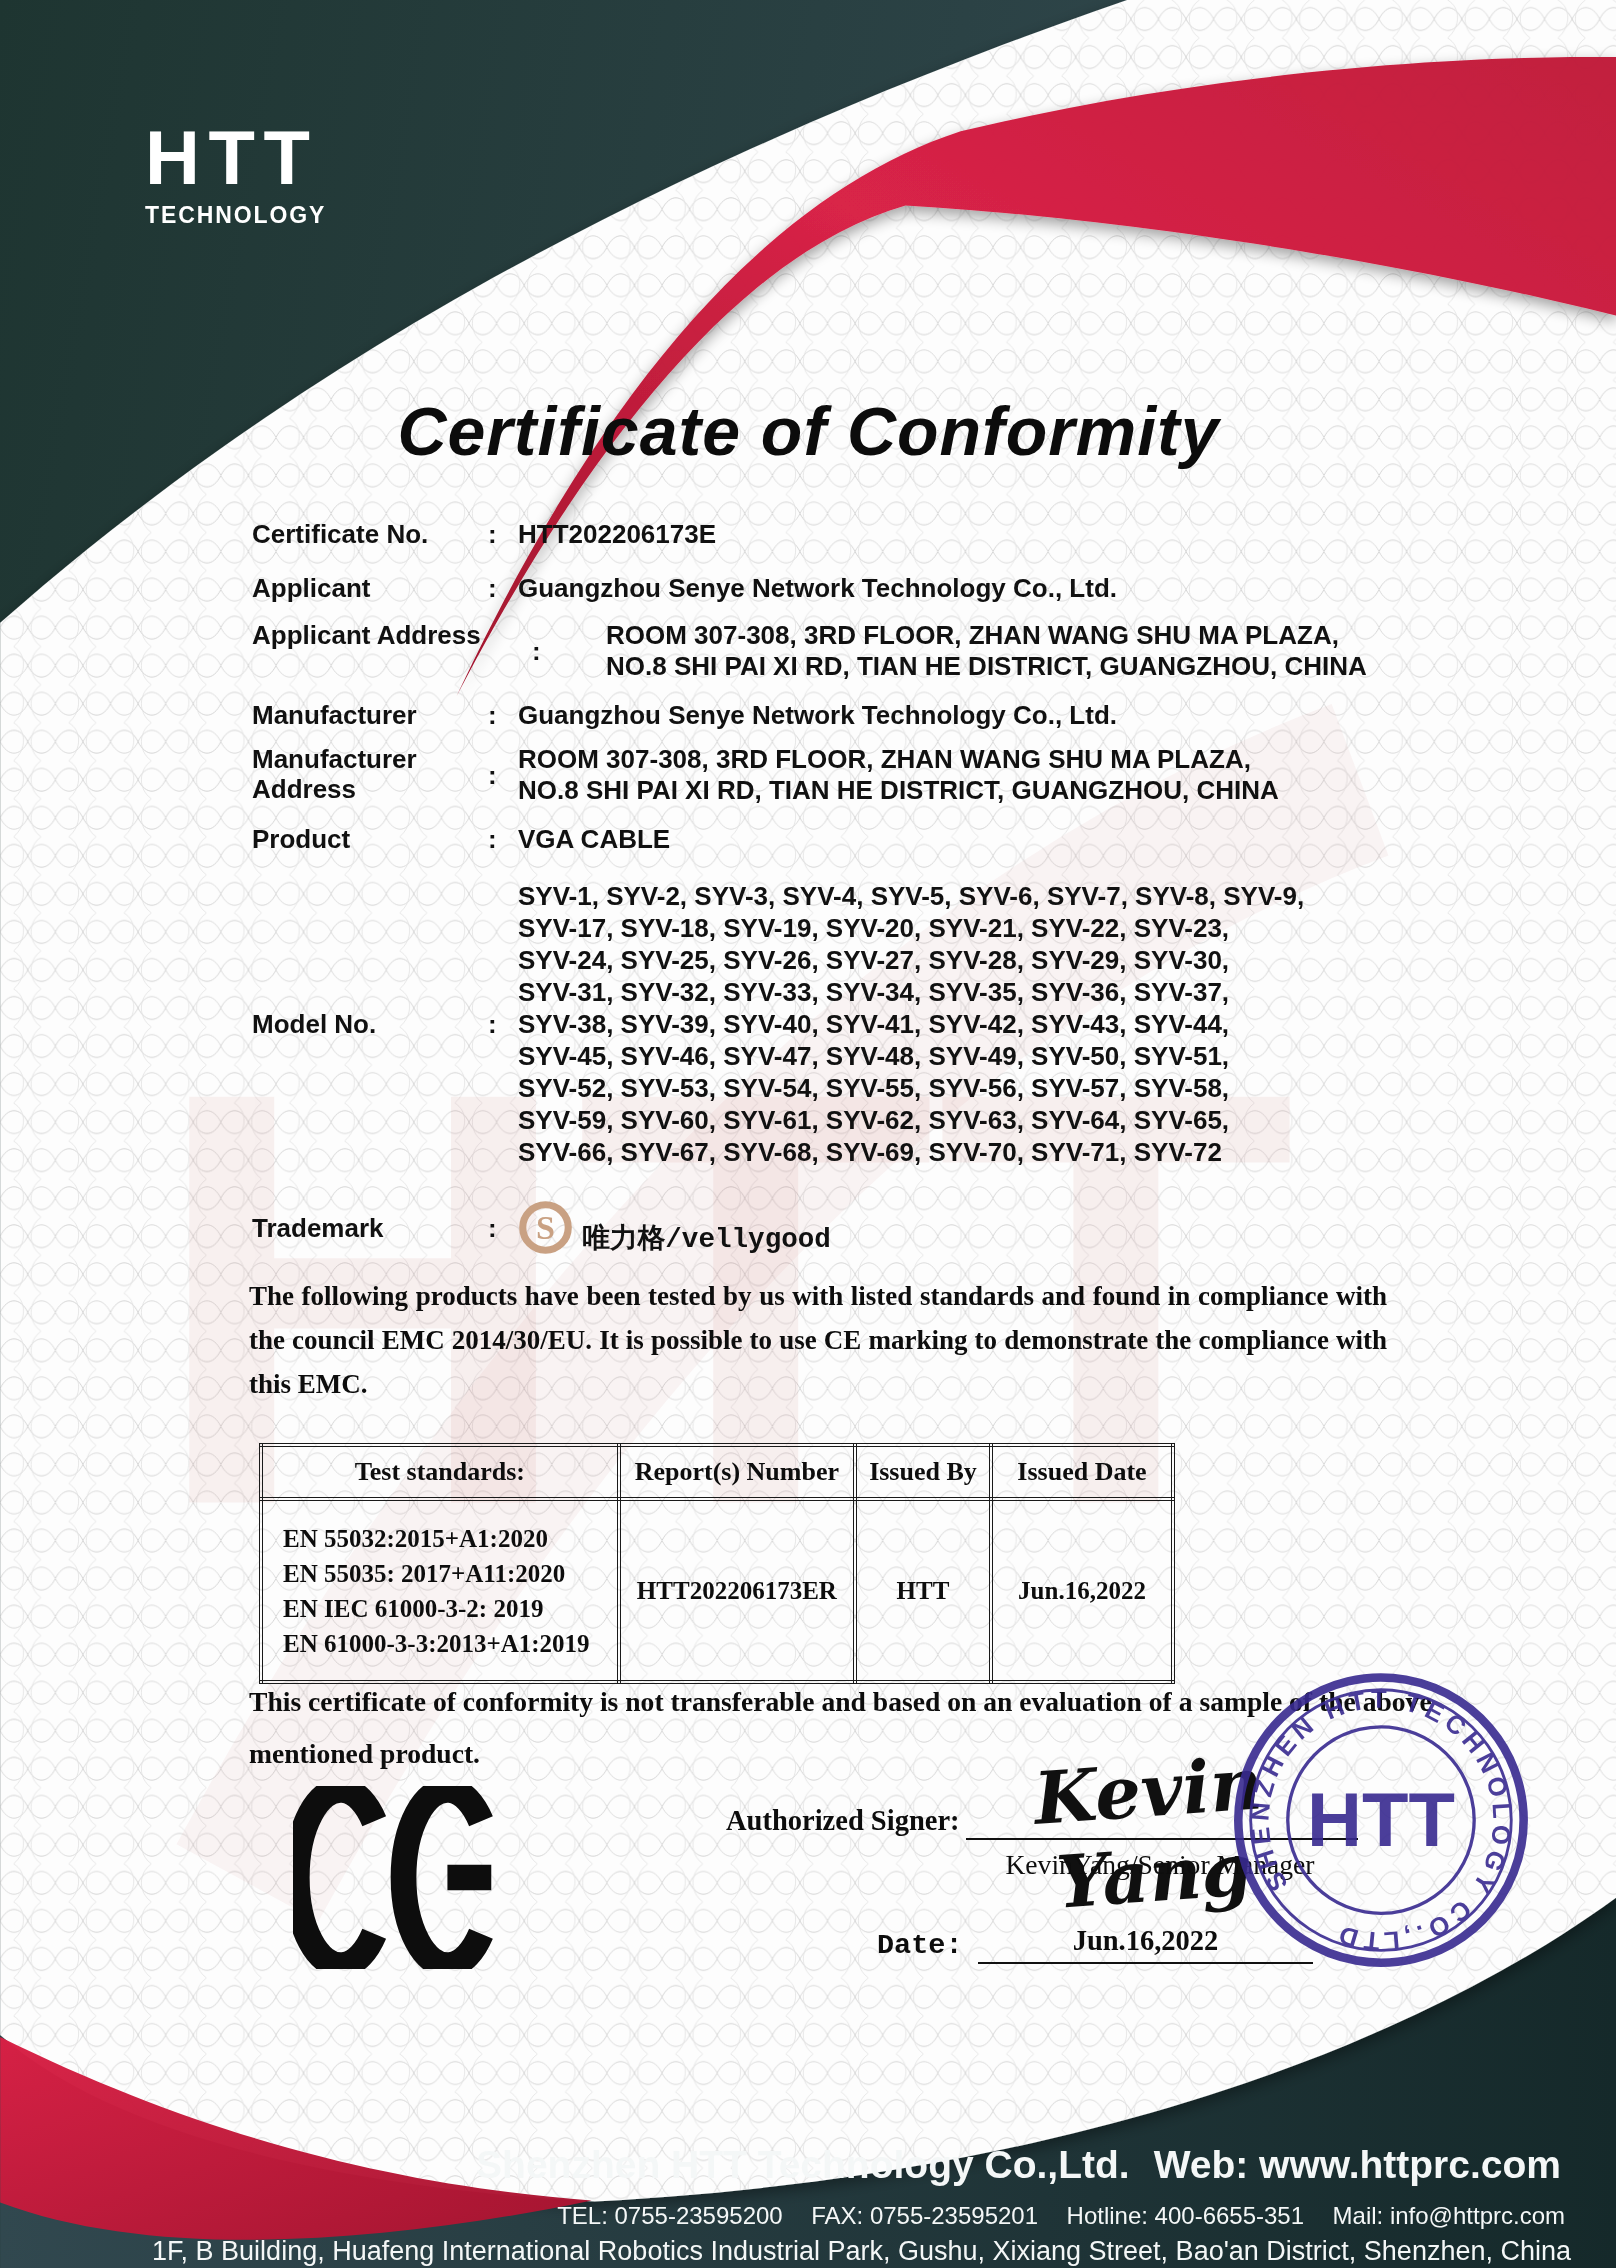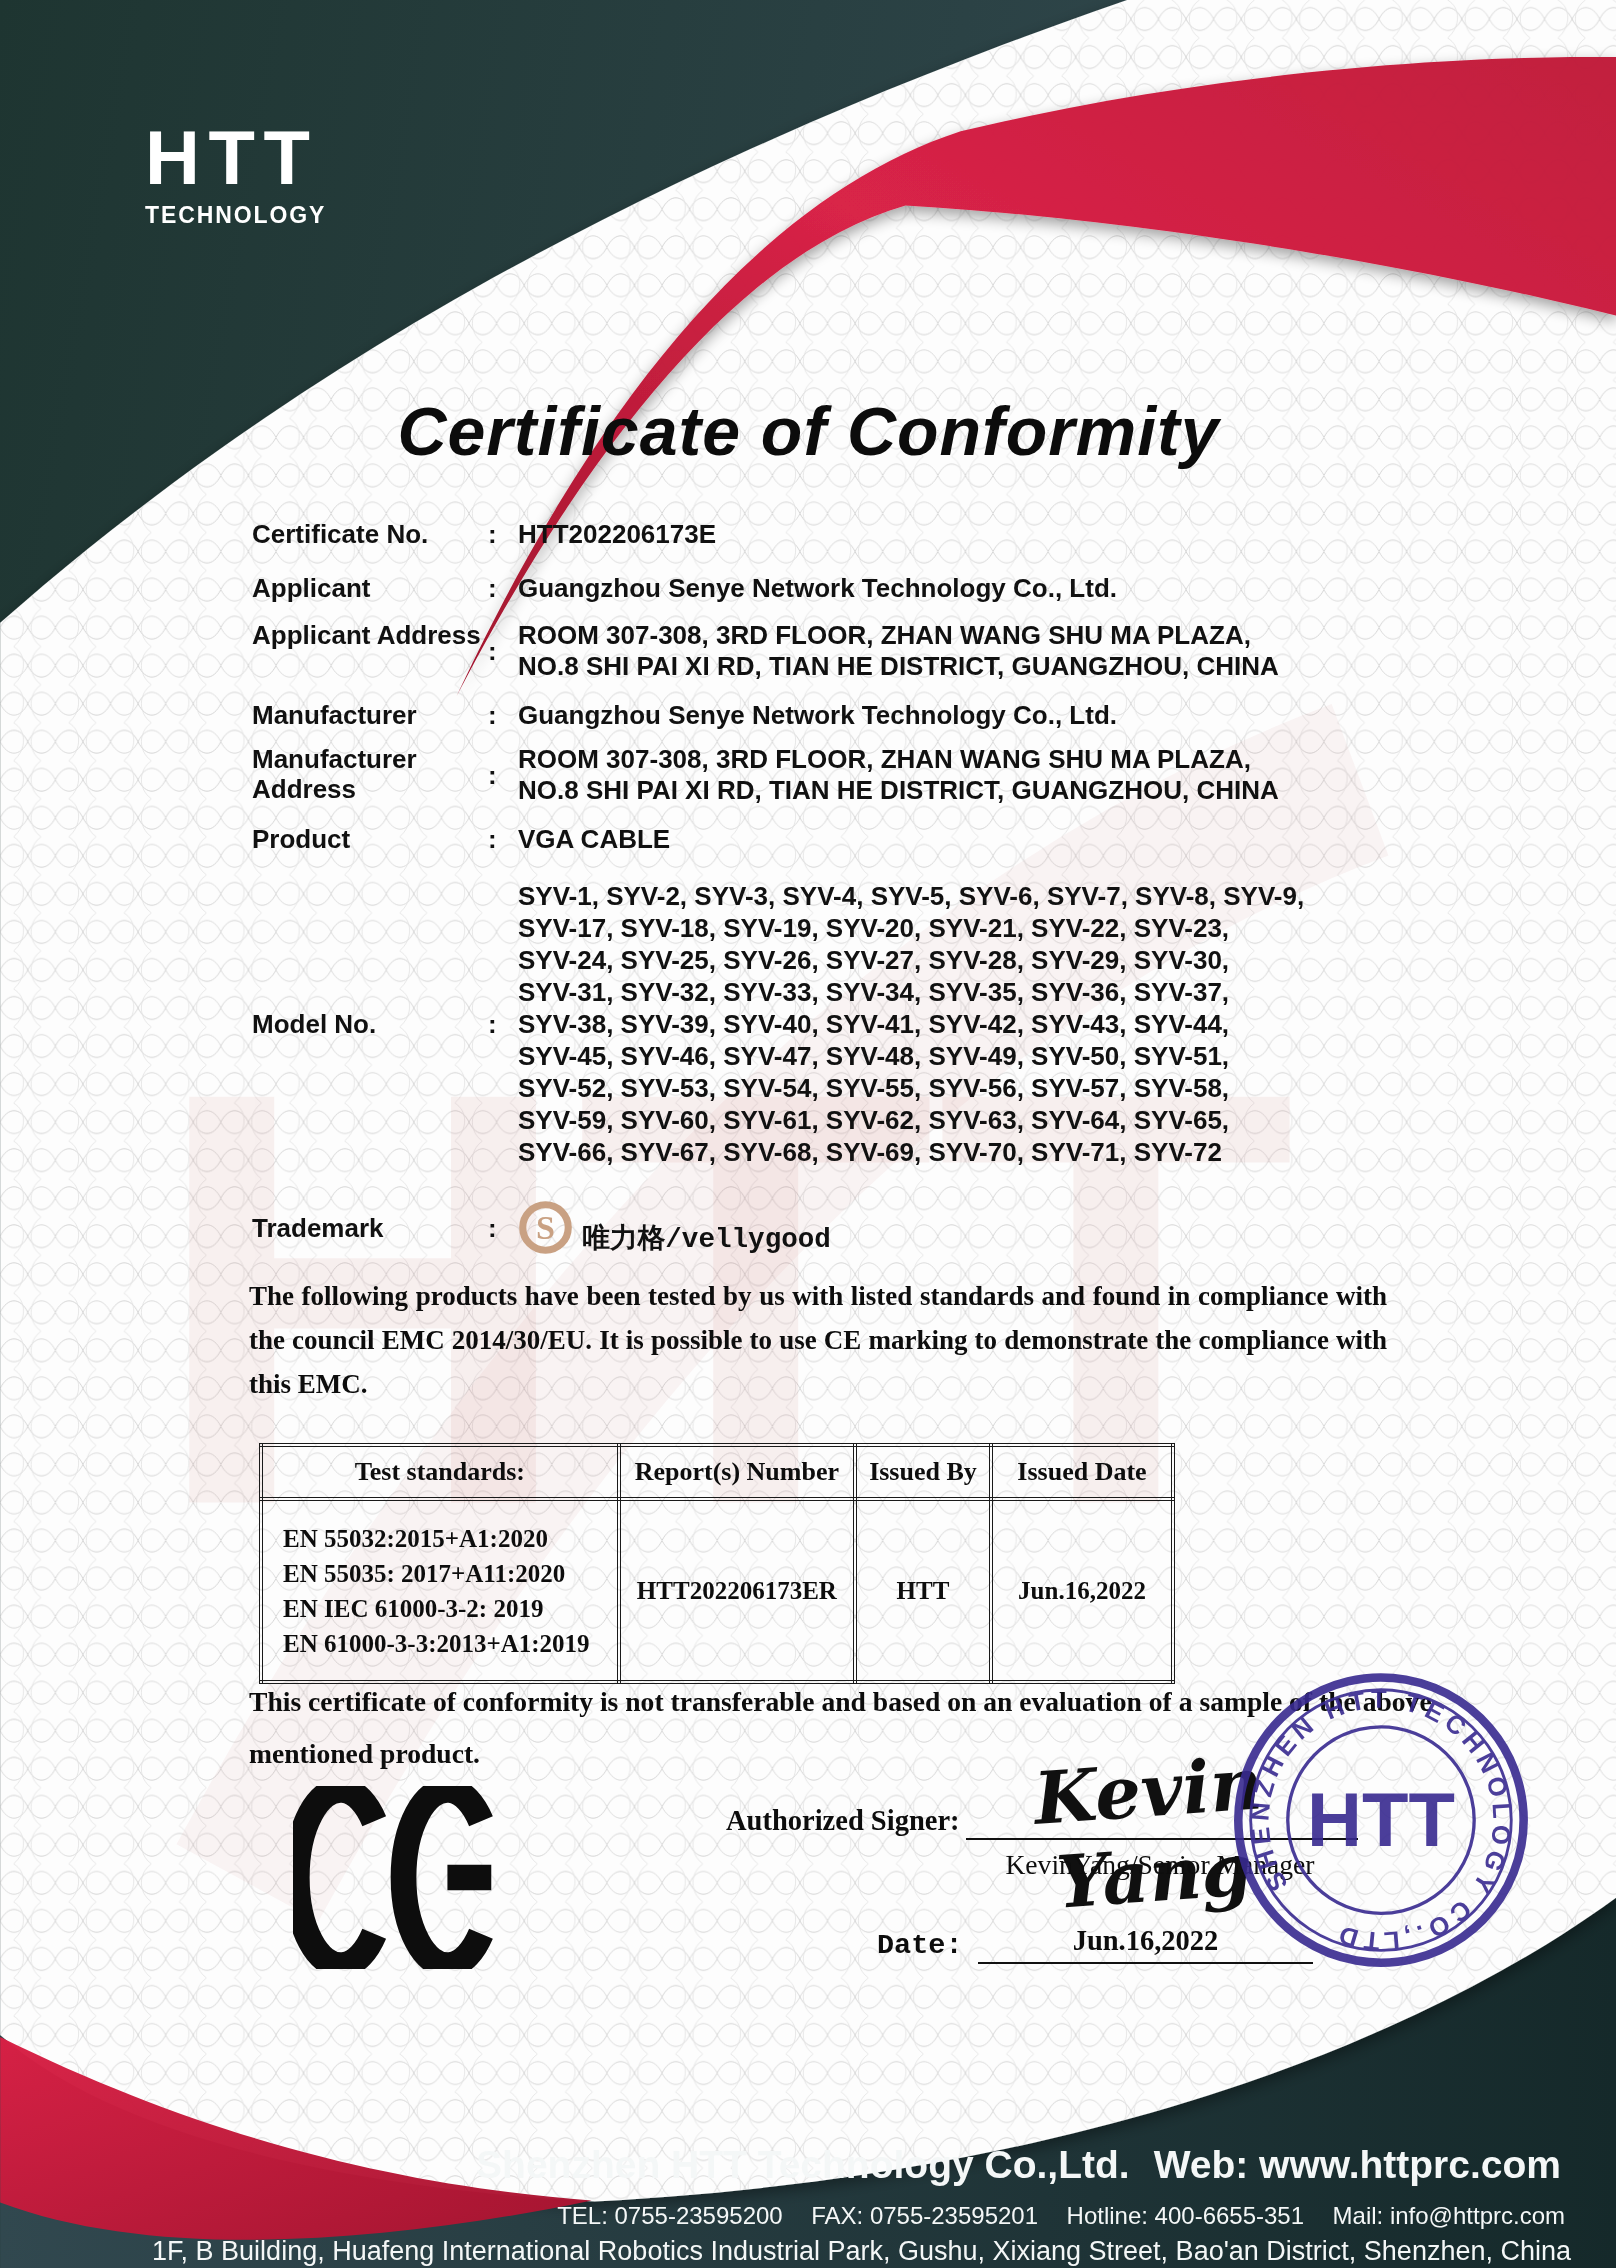--- a/index.html
+++ b/index.html
@@ -114,21 +114,21 @@
     <span class="colon">:</span>
     <span class="val">HTT202206173E</span>
   </div>
 
   <div class="abs row" style="top:573px;">
     <span class="lbl">Applicant</span>
     <span class="colon">:</span>
     <span class="val">Guangzhou Senye Network Technology Co., Ltd.</span>
   </div>
 
-  <div class="abs row addr" style="top:620px;">
+  <div class="abs row addr" style="top:620px;gap:44px;">
     <span class="lbl">Applicant Address</span>
     <span class="colon">:</span>
     <span class="val">
       <div>ROOM 307-308, 3RD FLOOR, ZHAN WANG SHU MA PLAZA,</div>
       <div>NO.8 SHI PAI XI RD, TIAN HE DISTRICT, GUANGZHOU, CHINA</div>
     </span>
   </div>
 
   <div class="abs row" style="top:700px;">
     <span class="lbl">Manufacturer</span>

